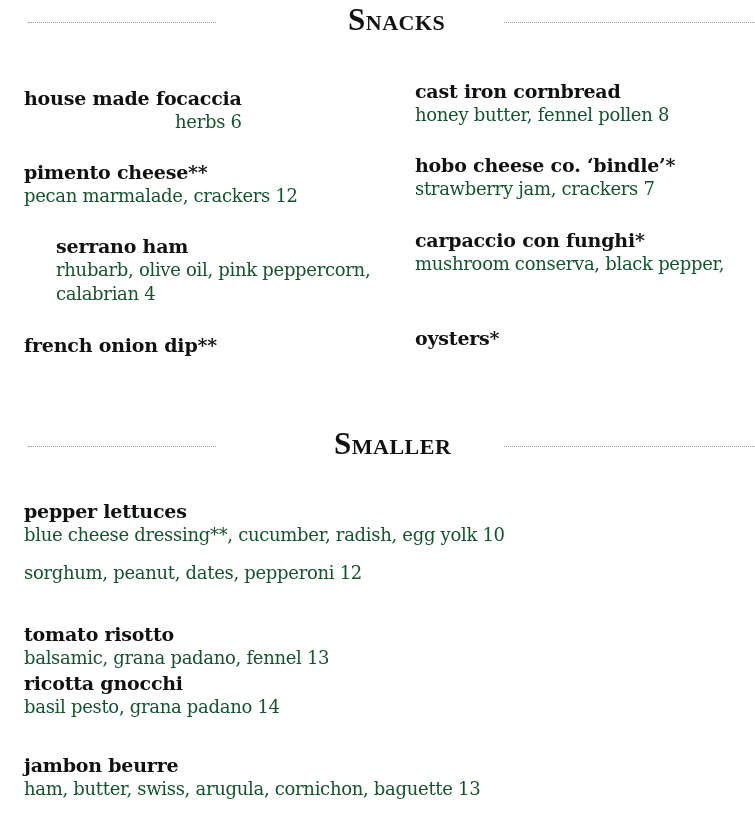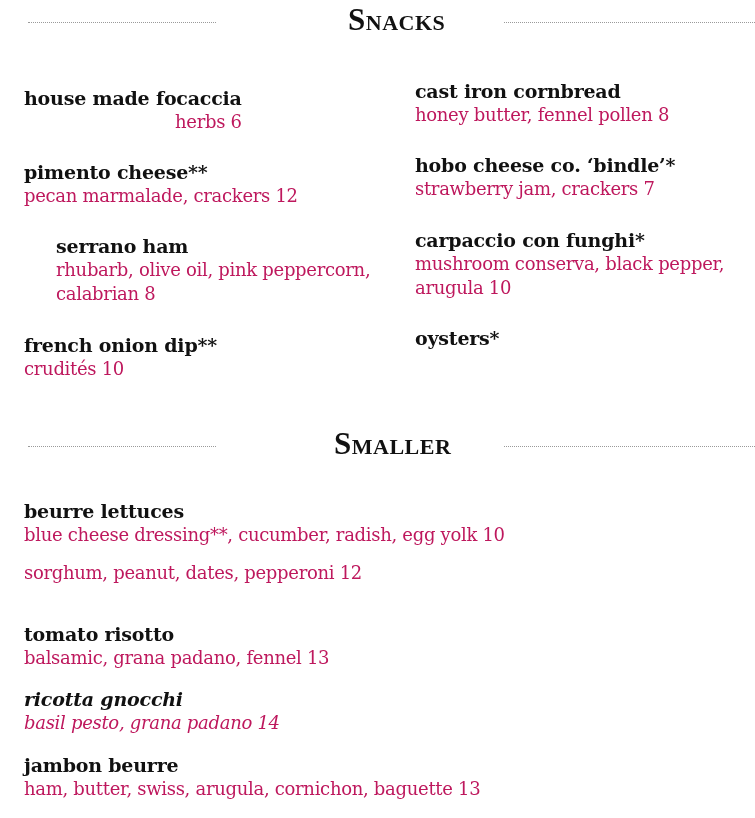--- a/index.html
+++ b/index.html
@@ -45,21 +45,21 @@
       font-weight: bold;
       font-size: 19px;
       line-height: 24px;
       letter-spacing: -0.2px;
     }
     .item-desc {
       display: block;
       font-size: 18px;
       line-height: 24px;
       letter-spacing: -0.3px;
-      color: #be185d;
+      color: #14532d;
     }
     .desc-line { display: block; }
   </style>
 </head>
 <body>
 
 <div class="section-header" style="top:2px;">
   <div class="rule" style="left:12px; width:188px; top:20px;"></div>
   <div class="section-title" style="left:332px; top:0px;">Snacks</div>
   <div class="rule" style="left:488px; width:267px; top:20px;"></div>
@@ -76,84 +76,80 @@
   <span class="item-name">pimento cheese**</span>
   <span class="item-desc">
     <span class="desc-line">pecan marmalade, crackers 12</span>
   </span>
 </div>
 
 <div class="item" style="left:24px; top:234px;margin-left:32px;">
   <span class="item-name">serrano ham</span>
   <span class="item-desc">
     <span class="desc-line">rhubarb, olive oil, pink peppercorn,</span>
-    <span class="desc-line">calabrian 8</span>
+    <span class="desc-line">calabrian 4</span>
   </span>
 </div>
 
 <div class="item" style="left:24px; top:333px;">
   <span class="item-name">french onion dip**</span>
-  <span class="item-desc">
-    <span class="desc-line">crudités 10</span>
-  </span>
 </div>
 
 <div class="item" style="left:415px; top:79px;">
   <span class="item-name">cast iron cornbread</span>
   <span class="item-desc">
     <span class="desc-line">honey butter, fennel pollen 8</span>
   </span>
 </div>
 
 <div class="item" style="left:415px; top:153px;">
   <span class="item-name">hobo cheese co. ‘bindle’*</span>
   <span class="item-desc">
     <span class="desc-line">strawberry jam, crackers 7</span>
   </span>
 </div>
 
 <div class="item" style="left:415px; top:228px;">
   <span class="item-name">carpaccio con funghi*</span>
   <span class="item-desc">
     <span class="desc-line">mushroom conserva, black pepper,</span>
-    <span class="desc-line">arugula 10</span>
   </span>
 </div>
 
 <div class="item" style="left:415px; top:326px;">
   <span class="item-name">oysters*</span>
 </div>
 
 <div class="section-header" style="top:426px;">
   <div class="rule" style="left:12px; width:188px; top:20px;"></div>
   <div class="section-title" style="left:318px; top:0px;">Smaller</div>
   <div class="rule" style="left:488px; width:267px; top:20px;"></div>
 </div>
 
 <div class="item" style="left:24px; top:499px;">
-  <span class="item-name">beurre lettuces</span>
+  <span class="item-name">pepper lettuces</span>
   <span class="item-desc">
     <span class="desc-line">blue cheese dressing**, cucumber, radish, egg yolk 10</span>
   </span>
 </div>
 
 <div class="item" style="left:24px; top:561px;">
   <span class="item-desc">
     <span class="desc-line">sorghum, peanut, dates, pepperoni 12</span>
   </span>
 </div>
 
 <div class="item" style="left:24px; top:622px;">
   <span class="item-name">tomato risotto</span>
   <span class="item-desc">
     <span class="desc-line">balsamic, grana padano, fennel 13</span>
   </span>
 </div>
 
-<div class="item" style="left:24px; top:687px;font-style:italic;">
+<div class="item" style="left:24px; top:671px;">
   <span class="item-name">ricotta gnocchi</span>
   <span class="item-desc">
     <span class="desc-line">basil pesto, grana padano 14</span>
   </span>
 </div>
 
 <div class="item" style="left:24px; top:753px;">
   <span class="item-name">jambon beurre</span>
   <span class="item-desc">
     <span class="desc-line">ham, butter, swiss, arugula, cornichon, baguette 13</span>

